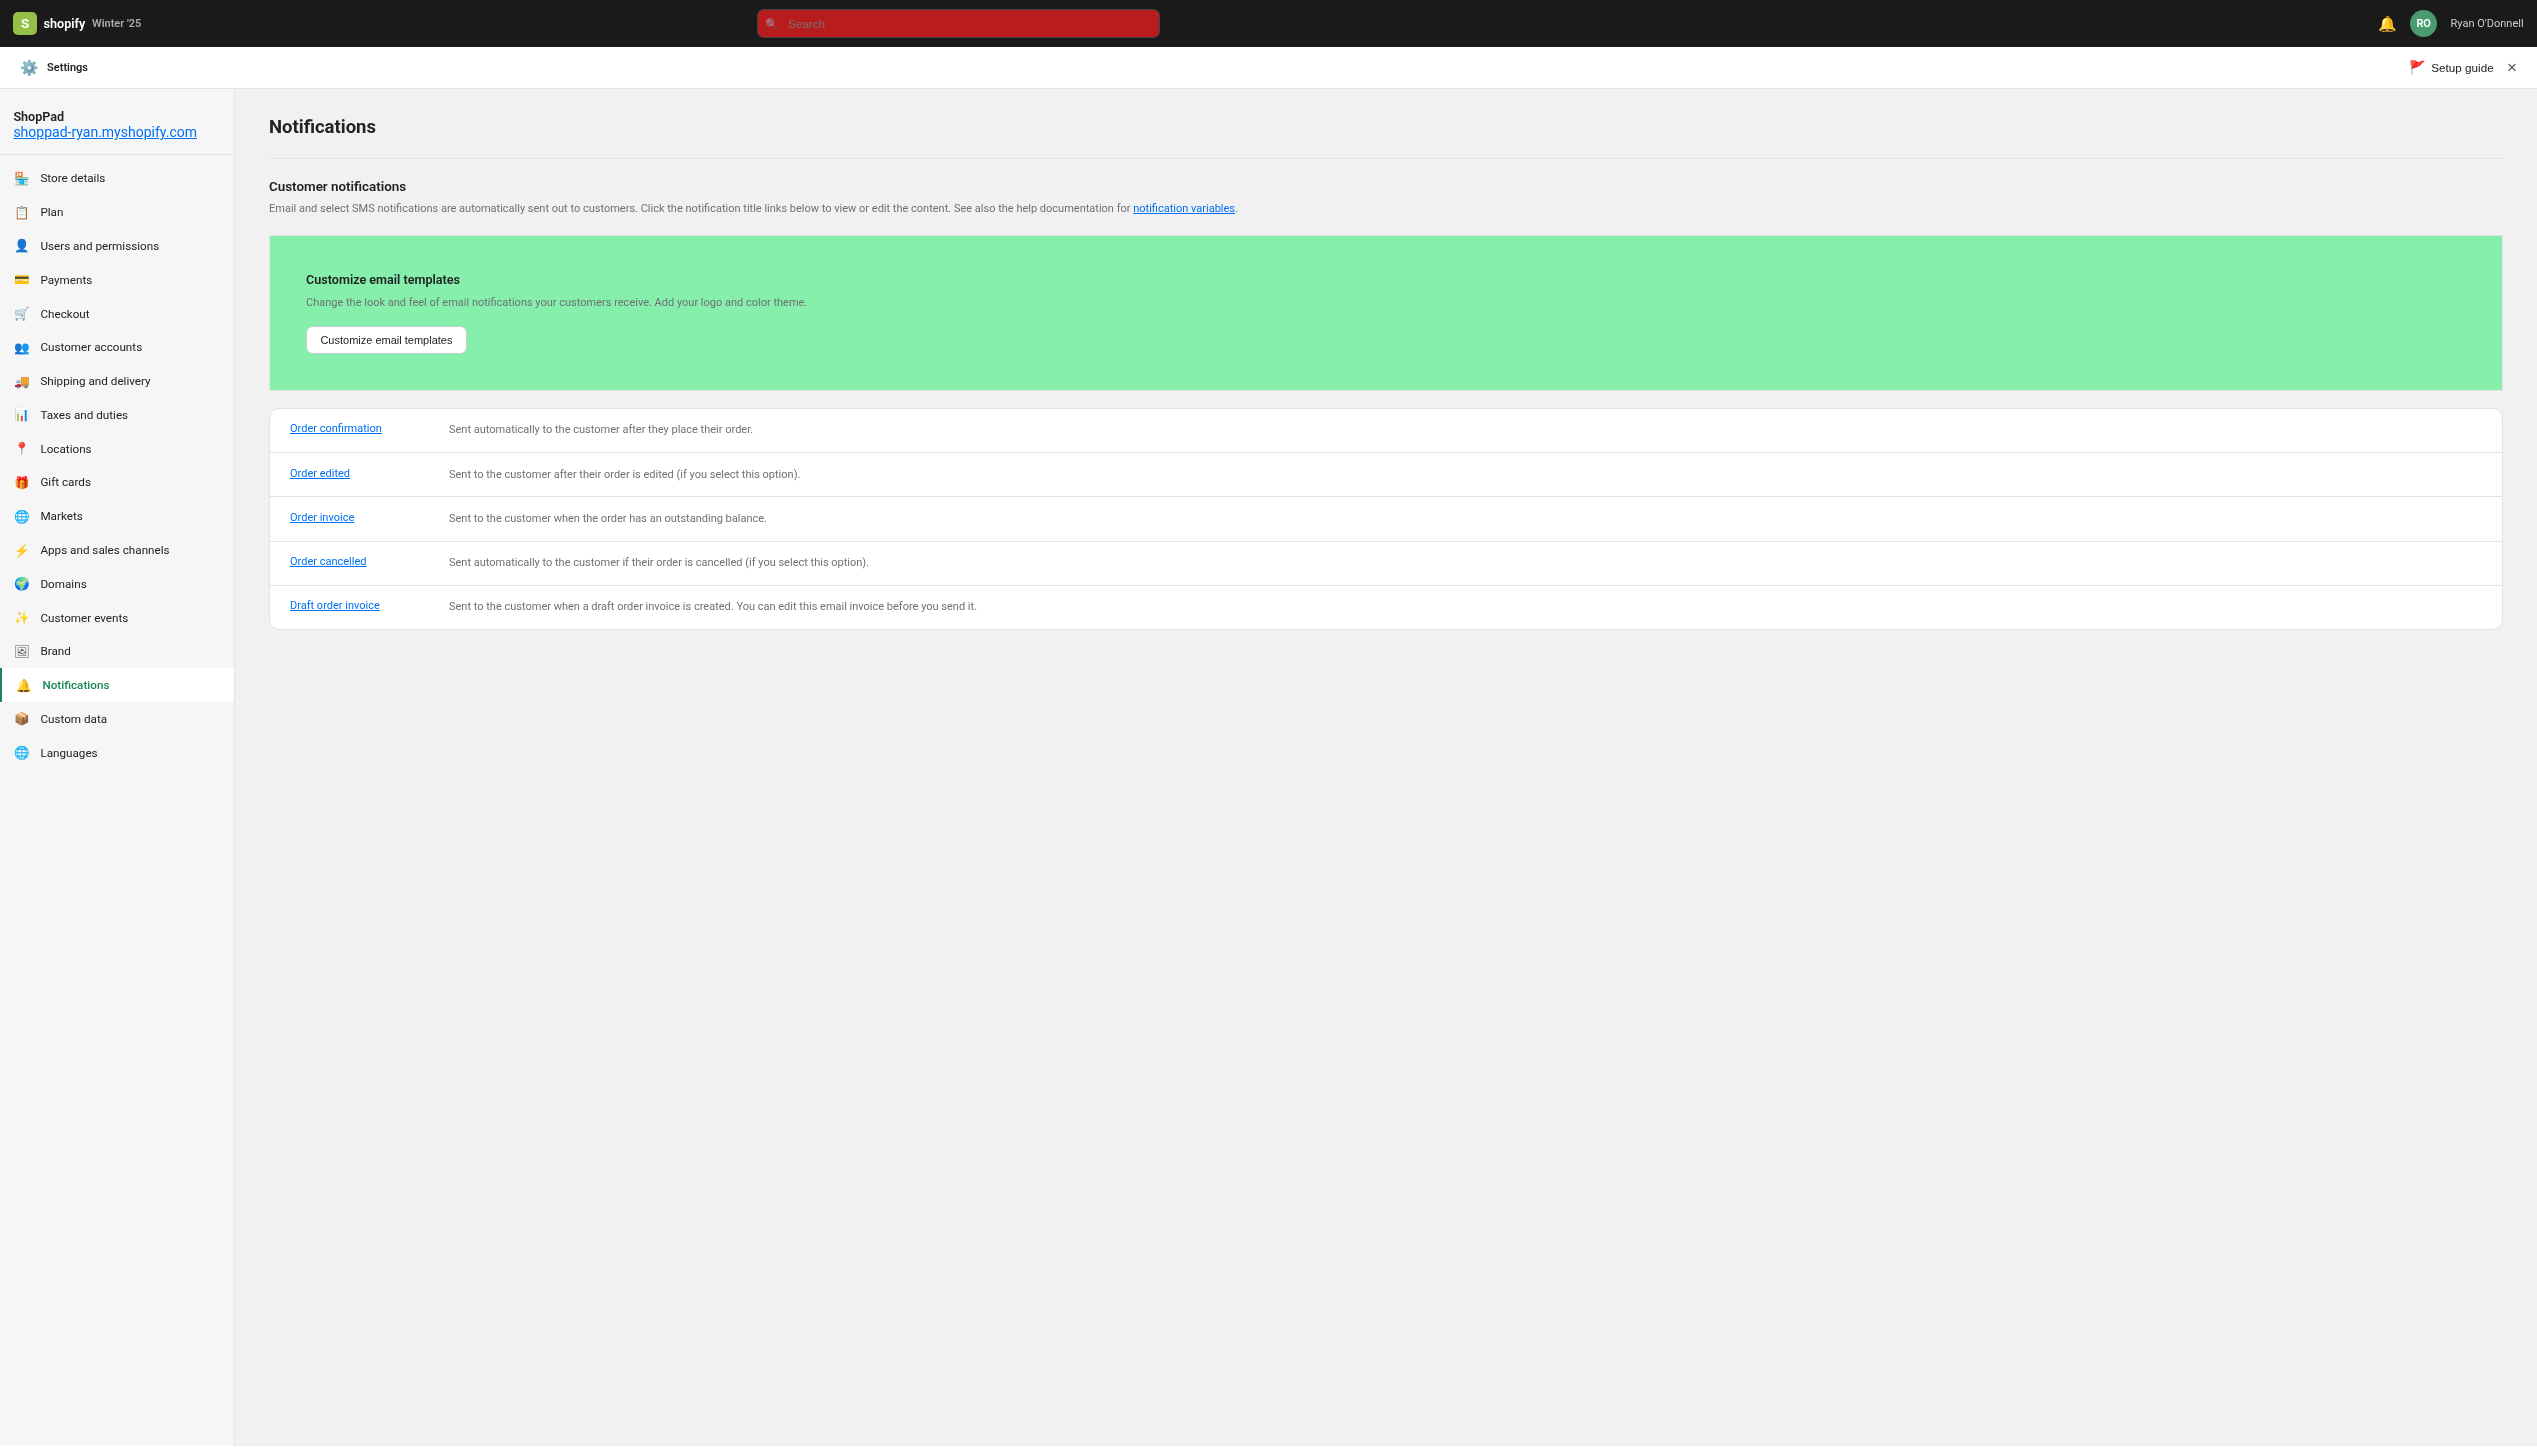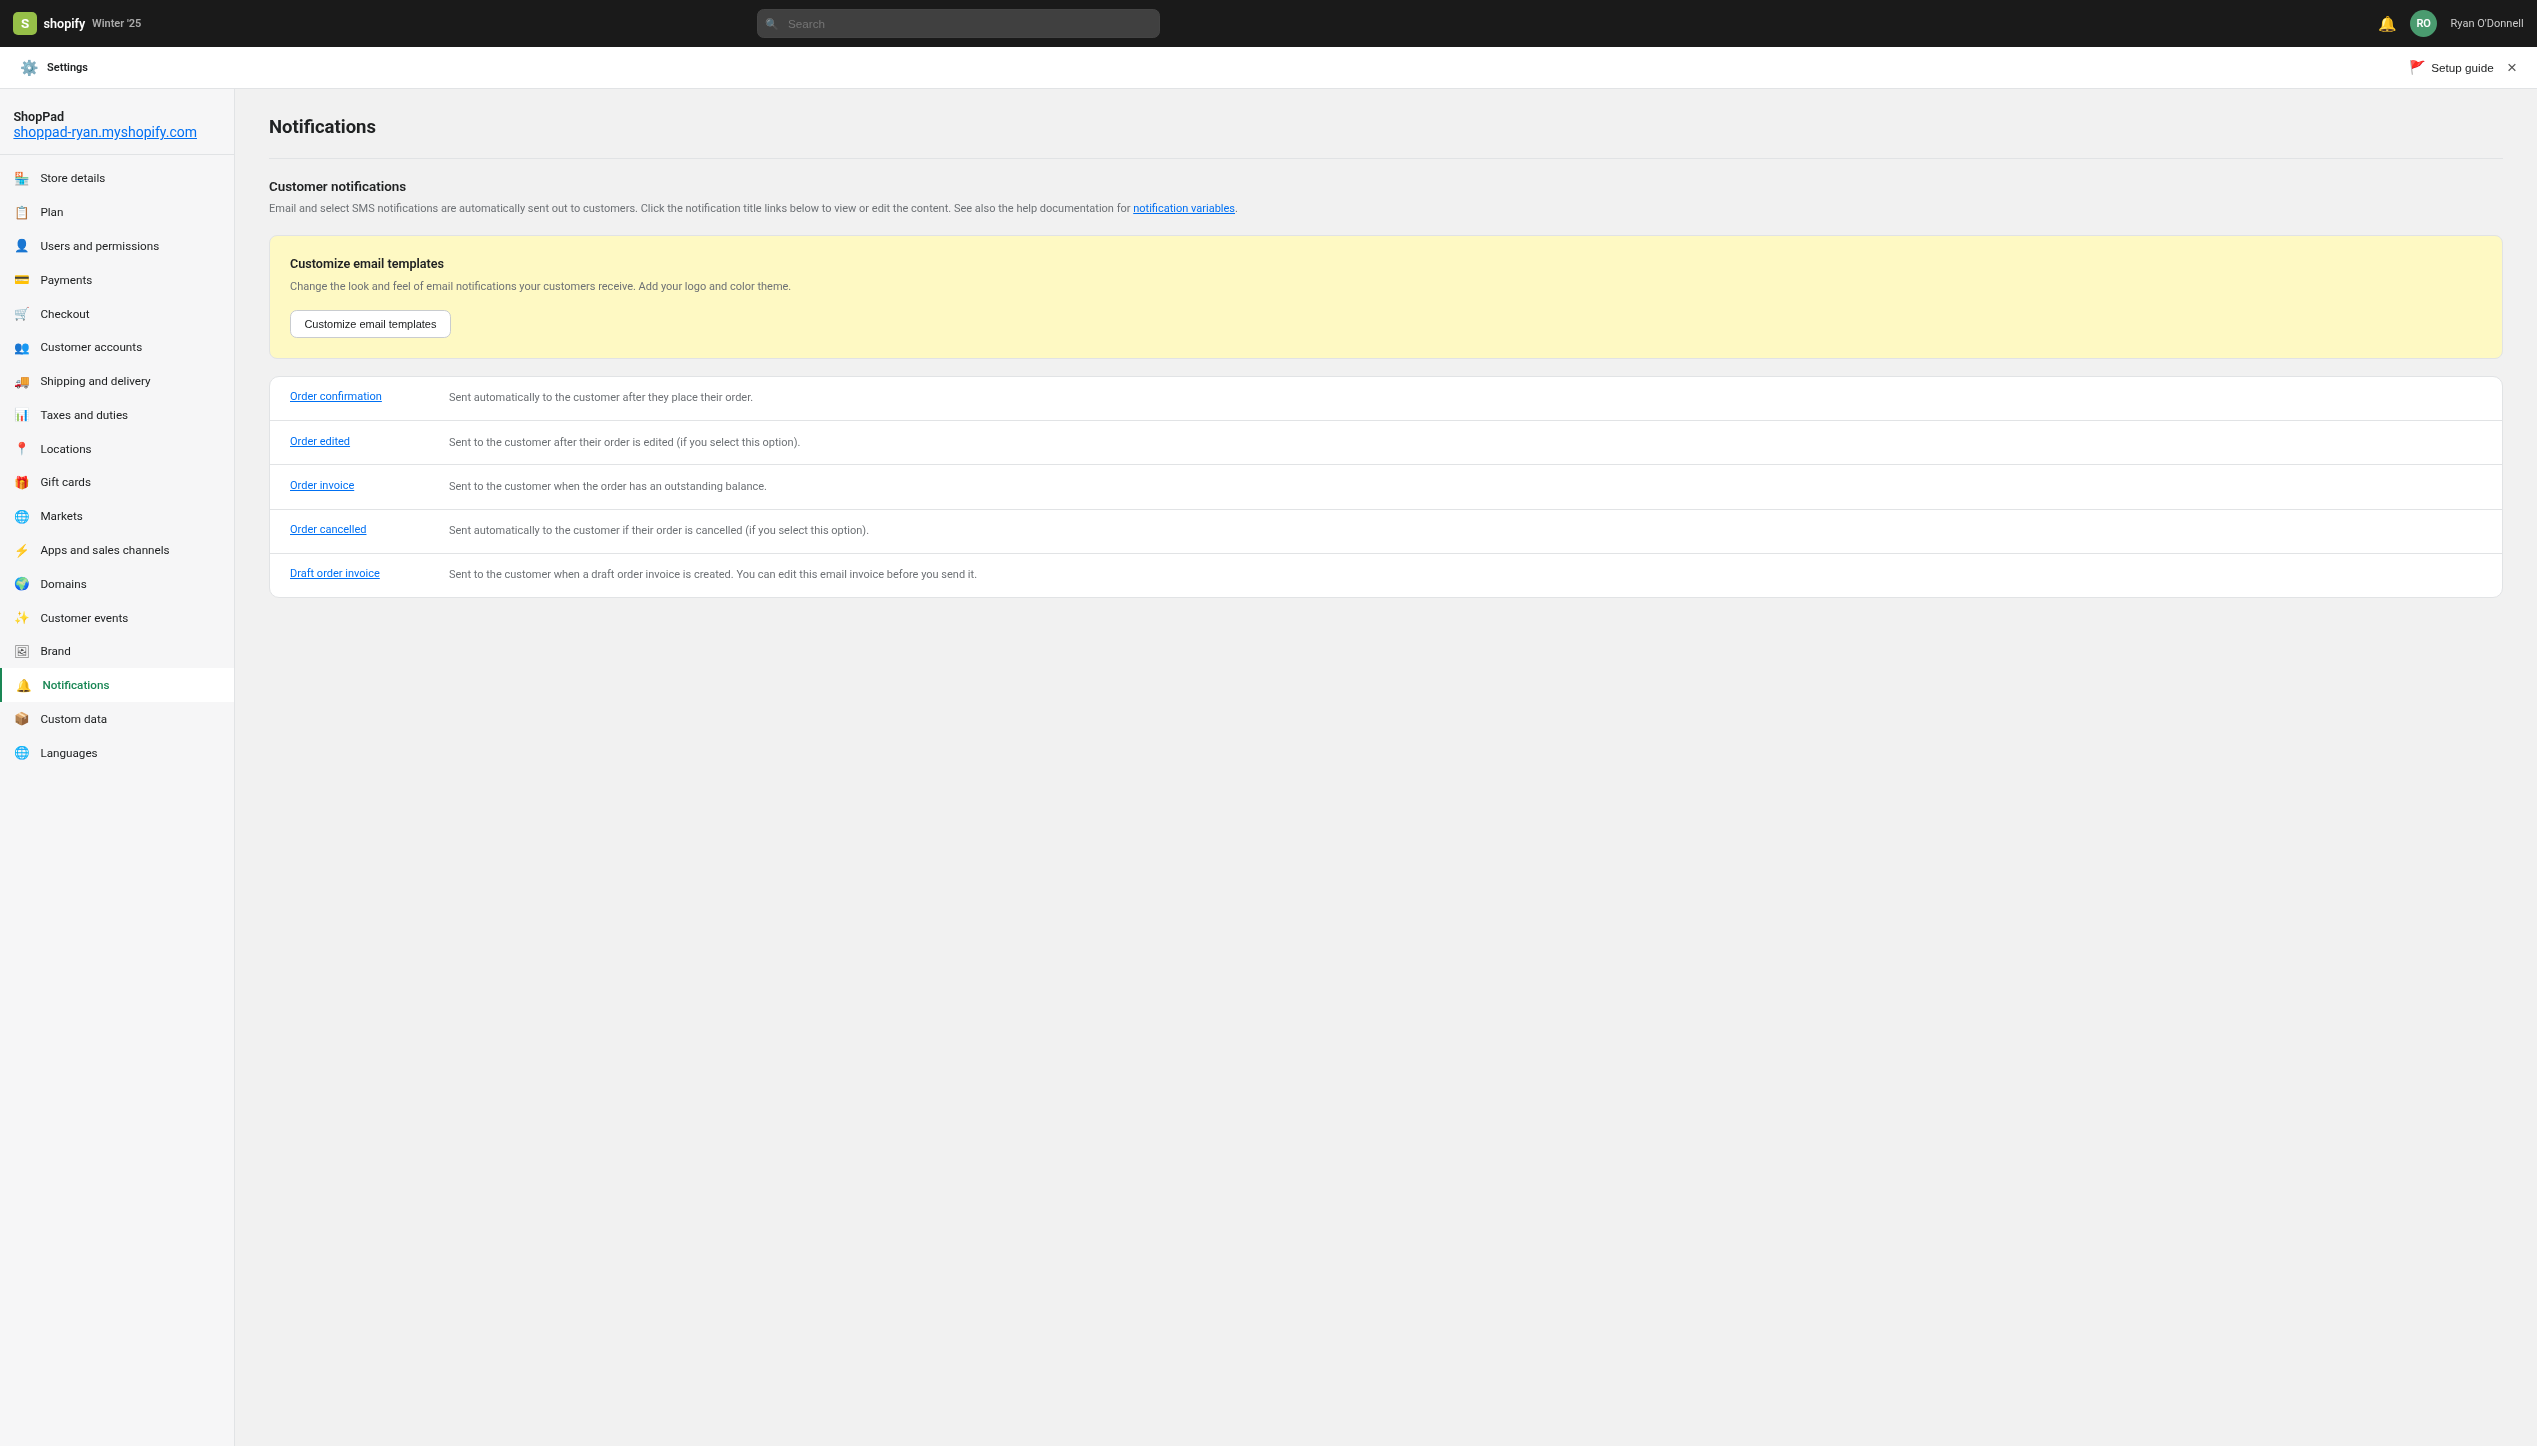--- a/index.html
+++ b/index.html
@@ -43,21 +43,21 @@
       color: #aaa;
       font-size: 11px;
     }
     .topbar-search {
       flex: 1;
       max-width: 403px;
       margin: 0 auto;
     }
     .topbar-search input {
       width: 100%;
-      background: #404040;
+      background: #b91c1c;
       border: 0.8px solid #444;
       border-radius: 6.7px;
       padding: 6.7px 10px 6.7px 30px;
       color: #fff;
       font-size: 11.7px;
       outline: none;
     }
     .topbar-search-wrap {
       position: relative;
     }
@@ -249,24 +249,24 @@
       color: #6d7175;
       margin-bottom: 17px;
       line-height: 1.5;
     }
     .section-desc a {
       color: #0070f3;
     }
 
     
     .card {
-      background: #fef9c3;
-      border-radius: 8px;
+      background: #86efac;
+      border-radius: 0;
       border: 0.8px solid #e1e3e5;
-      padding: 20px;
+      padding: 36px;
       margin-bottom: 17px;
     }
     .card-title {
       font-size: 12.6px;
       font-weight: 600;
       color: #202223;
       margin-bottom: 8.4px;
     }
     .card-desc {
       font-size: 11px;

